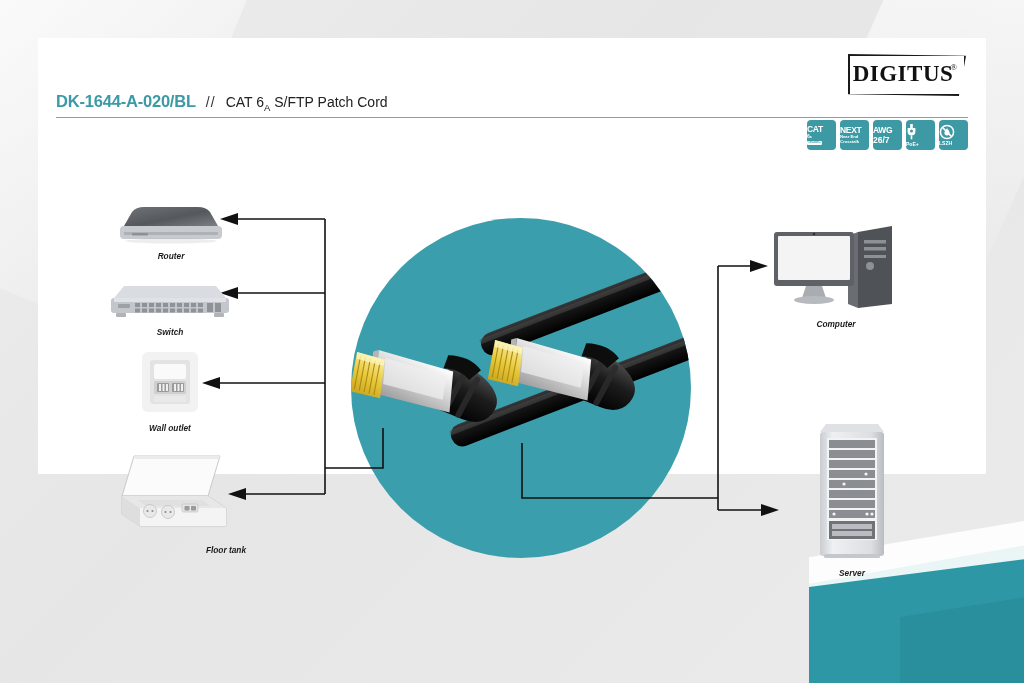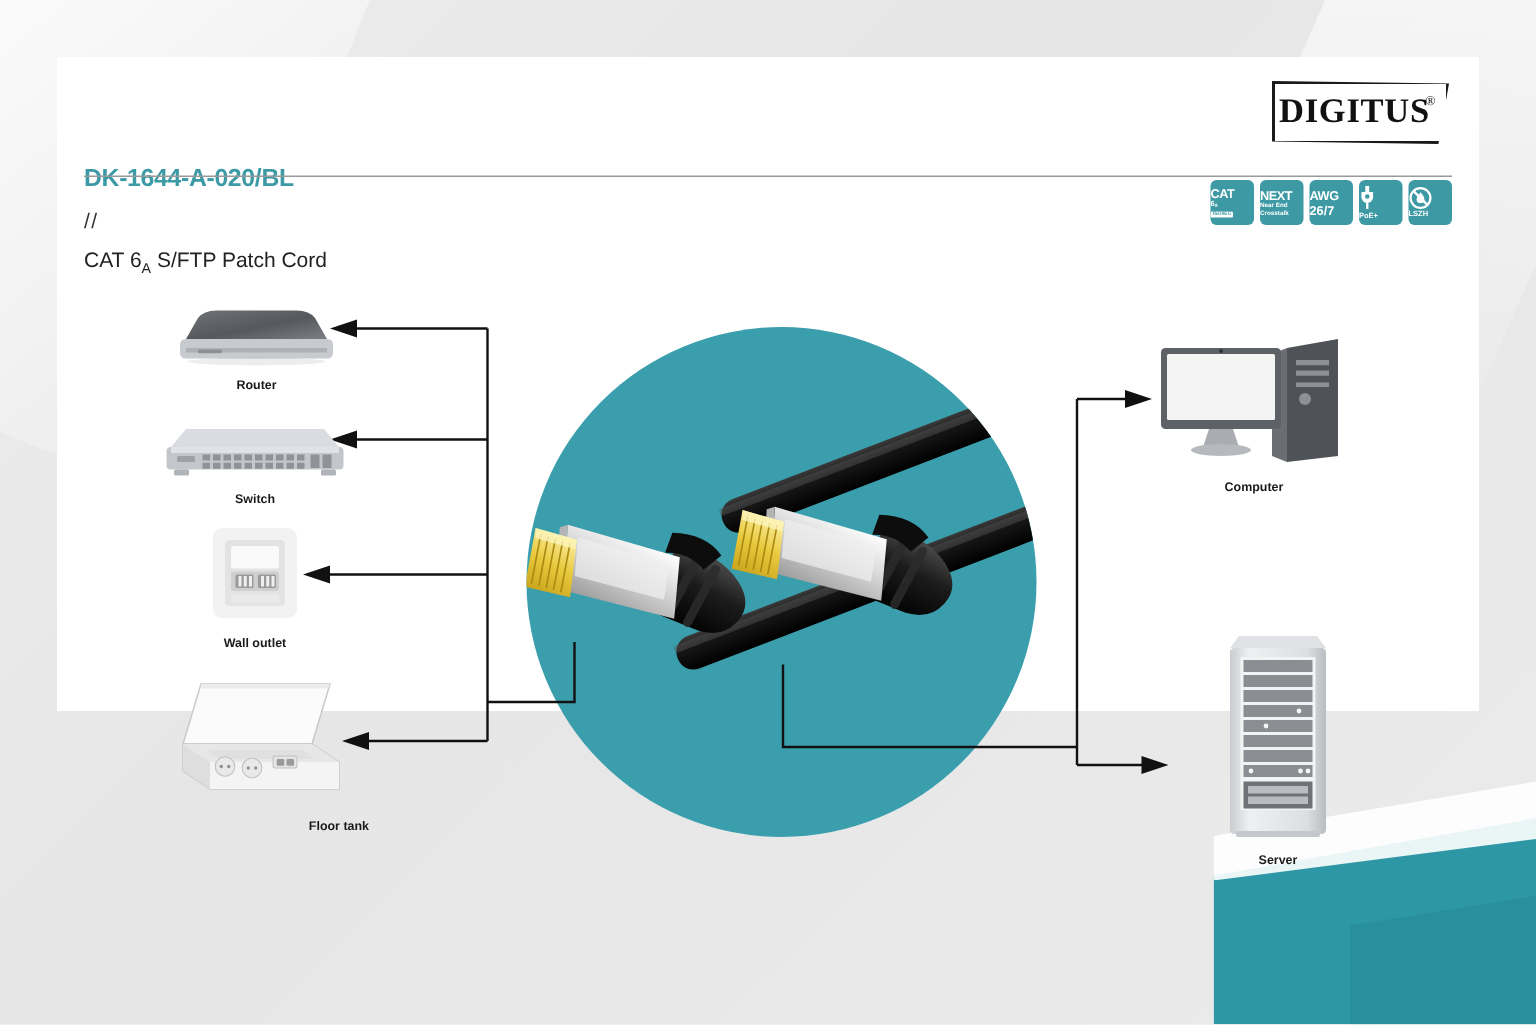--- a/index.html
+++ b/index.html
@@ -79,23 +79,23 @@
     color: #111;
   }
   .logo-reg {
     position: absolute; right: 9px; top: 8px;
     font-size: 9px; color: #111;
     font-family: "Liberation Serif", serif;
   }
 
   
   .hdr {
-    position: absolute; left: 18px; top: 72px; right: 18px;
+    position: absolute; left: 18px; top: 54px; right: 18px;
     height: 26px;
-    display: flex; align-items: baseline; gap: 10px; flex-direction: column;
+    display: flex; align-items: baseline; gap: 10px;
   }
   .hdr-sku {
     font-size: 16.5px; font-weight: 700; color: #3b9aa6;
     letter-spacing: -.2px;
   }
   .hdr-slash { font-size: 14px; color: #333; font-weight: 400; letter-spacing:1px;}
   .hdr-desc { font-size: 14px; color: #222; }
   .hdr-desc sub { font-size: 9.5px; }
   .hdr-rule {
     position: absolute; left: 18px; right: 18px; top: 79px;
@@ -134,21 +134,21 @@
   }
   .badge .b1 { font-size: 8.5px; font-weight: 700; letter-spacing: -.3px; }
   .badge .b2 { font-size: 5px; font-weight: 700; margin-top: 1px; }
   .badge .b3 { font-size: 3.4px; font-weight: 700; margin-top: 1.5px;
                background:#fff; color:#3d9aa4; padding:.5px 1.5px; border-radius:1px; }
   .badge .b2b { font-size: 4.2px; font-weight: 700; margin-top: 1px; text-align:center;}
   .badge .bnum { font-size: 8.5px; font-weight: 700; margin-top: 1px; }
   .badge-ico { display:block; }
 
   
-  .diagram { position: absolute; inset: 0; }
+  .diagram { position: absolute; inset: 0; font-style: italic; }
 
   .node { position: absolute; text-align: center; }
   .node-label {
     font-size: 8.3px; font-weight: 700; color: #1a1a1a;
     margin-top: 5px; white-space: nowrap;
   }
 
   
   .circle {
     position: absolute;

